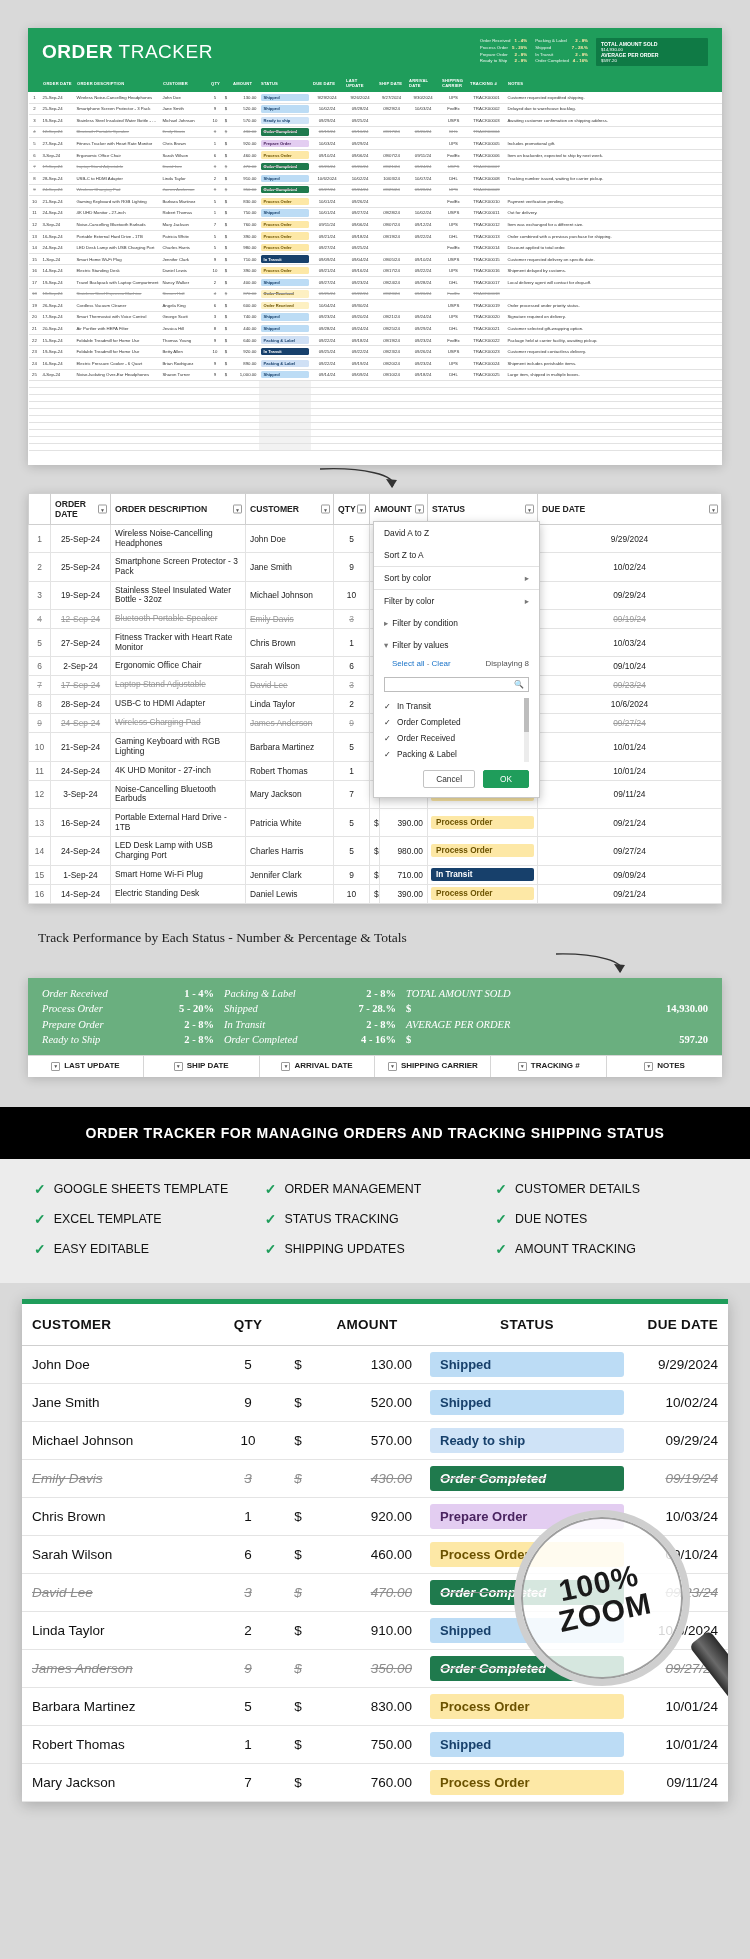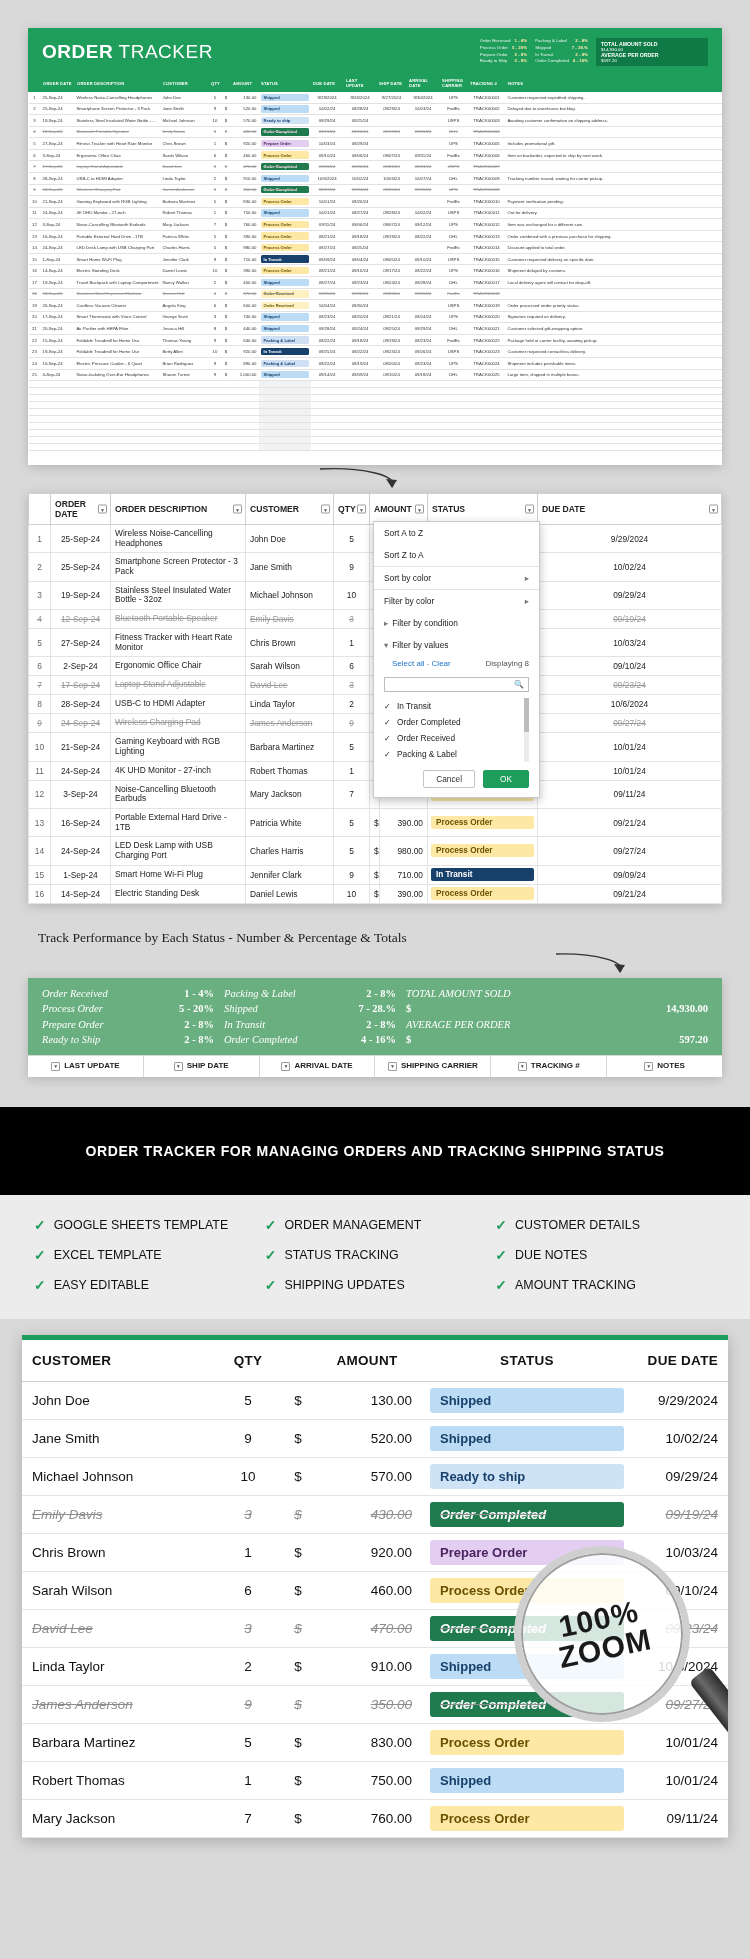--- a/index.html
+++ b/index.html
@@ -194,21 +194,21 @@
   }
   .th2:last-child { border-right:none; }
   .th2 .fbtn2 {
     width:9px; height:9px; border:.6px solid #9b9b9b; border-radius:1px;
     display:flex; align-items:center; justify-content:center; font-size:5px; color:#555;
     flex:none;
   }
 
   
   .banner {
-    background:#000; color:#fff; text-align:center; padding:36px 10px;
+    background:#000; color:#fff; text-align:center; padding:18px 10px;
     font-size:14px; font-weight:bold; letter-spacing:.6px;
     margin-top:30px;
   }
 
   
   .features {
     background:#ececec; padding:22px 34px 26px 34px;
     display:grid; grid-template-columns:repeat(3,1fr); gap:14px 10px;
   }
   .feat { display:flex; align-items:center; gap:8px; font-size:12.4px; color:#111; }
@@ -1232,21 +1232,21 @@
             <td class="r">390.00</td>
             <td style="padding: 2px 3px;">
               <span class="pill2 s-process">Process Order</span>
             </td>
             <td class="c">09/21/24</td>
           </tr>
         </tbody>
     </table>
 
     <div class="filter-pop">
-      <div class="fp-item">Sort A to Z</div>
+      <div class="fp-item">David A to Z</div>
       <div class="fp-item">Sort Z to A</div>
       <div class="fp-item fp-sep"><span class="fp-arrow">▸</span><span>Sort by color</span></div>
       <div class="fp-item fp-sep"><span class="fp-arrow">▸</span><span>Filter by color</span></div>
       <div class="fp-item"><span style="color:#777;margin-right:4px">▸</span><span>Filter by condition</span></div>
       <div class="fp-item"><span style="color:#777;margin-right:4px">▾</span><span>Filter by values</span></div>
       <div class="fp-links">
         <span class="fp-link">Select all</span>
         <span style="color:#888"> - </span>
         <span class="fp-link">Clear</span>
         <span class="right">Displaying 8</span>

